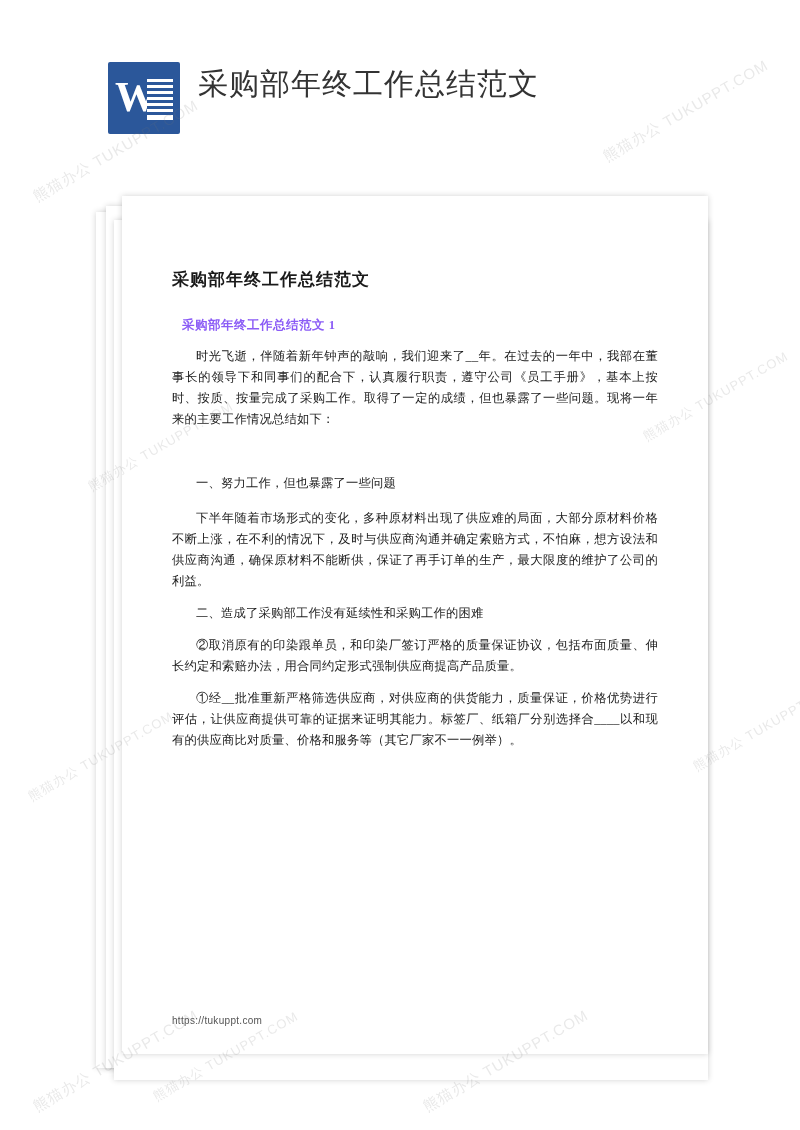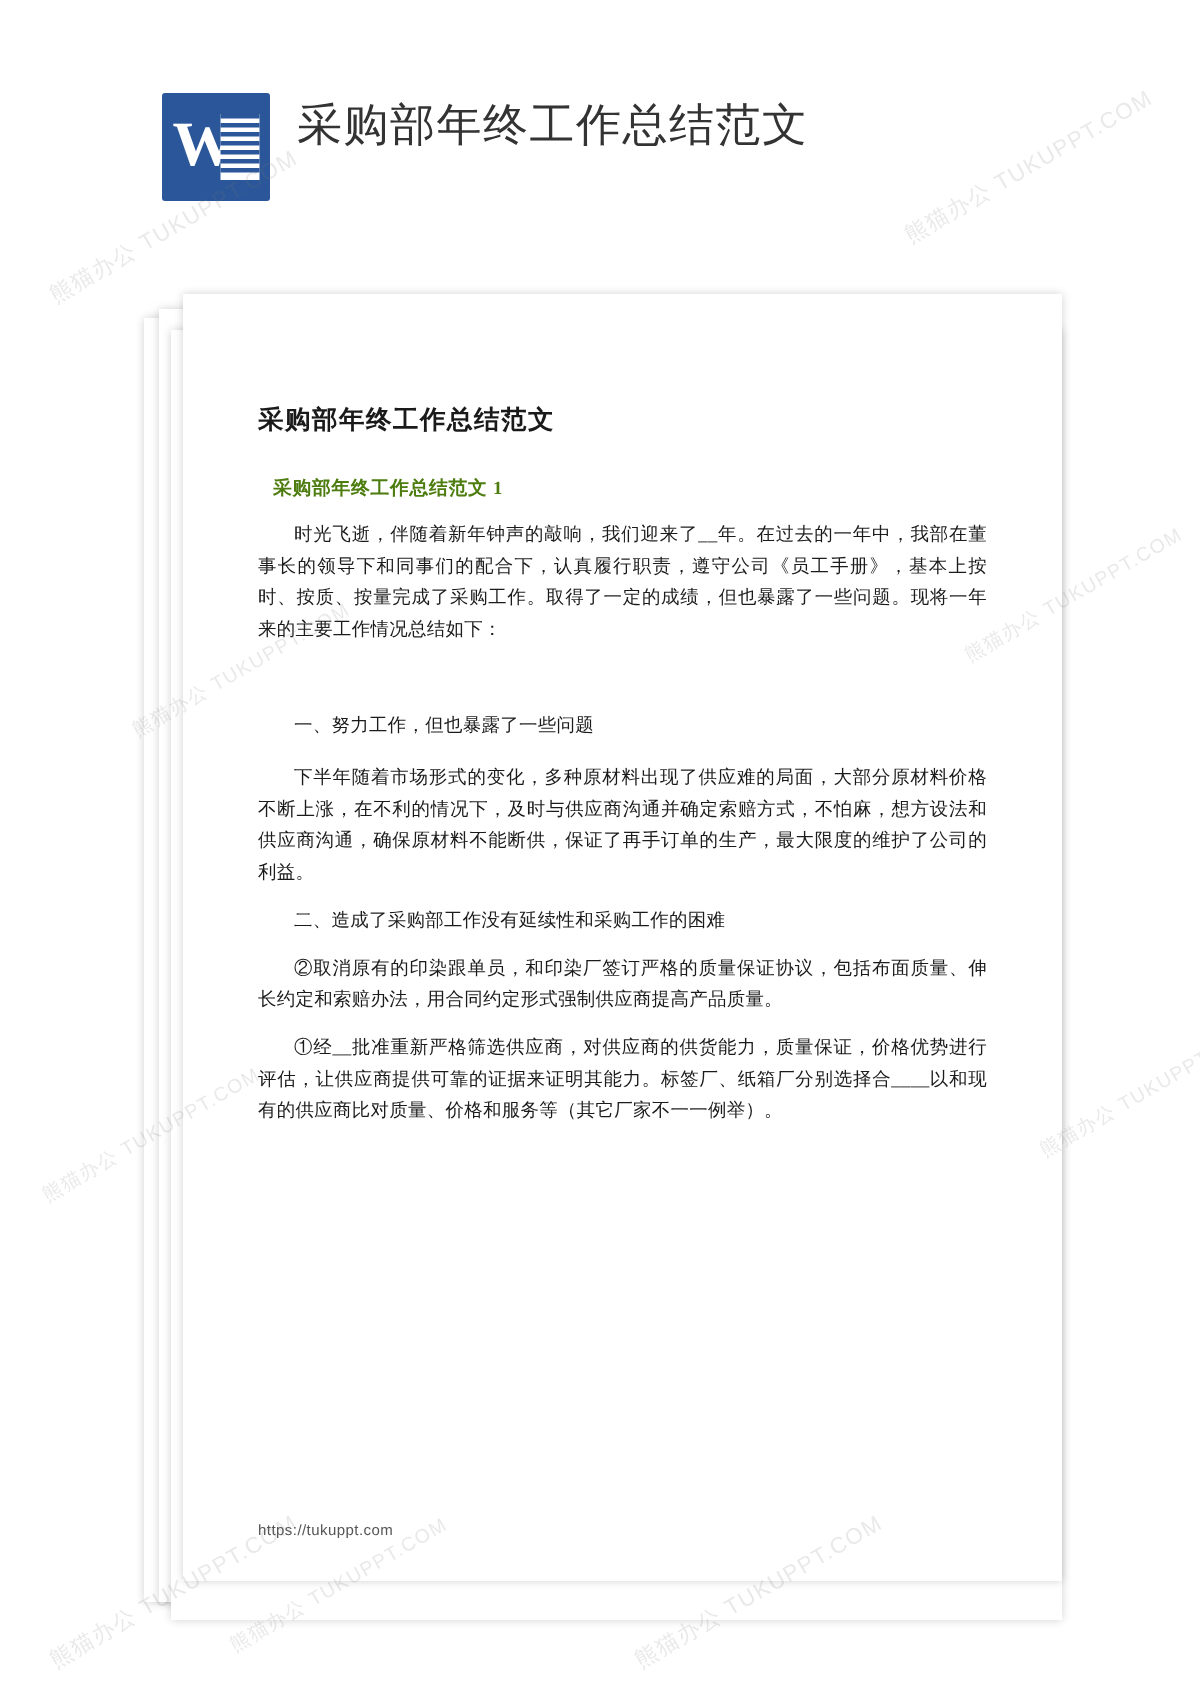--- a/index.html
+++ b/index.html
@@ -92,21 +92,21 @@
     font-size: 17px;
     font-weight: bold;
     color: #1a1a1a;
     letter-spacing: 1px;
     margin: 0 0 26px 0;
   }
   .sub-heading {
     font-family: "Liberation Serif", serif;
     font-size: 12.5px;
     font-weight: bold;
-    color: #4d7c0f;
+    color: #8b5cf6;
     margin: 0 0 12px 10px;
     letter-spacing: 0.5px;
   }
   .para {
     font-family: "Liberation Serif", serif;
     font-size: 12.3px;
     line-height: 21px;
     color: #1b1b1b;
     text-align: justify;
     margin: 0 0 11px 0;

